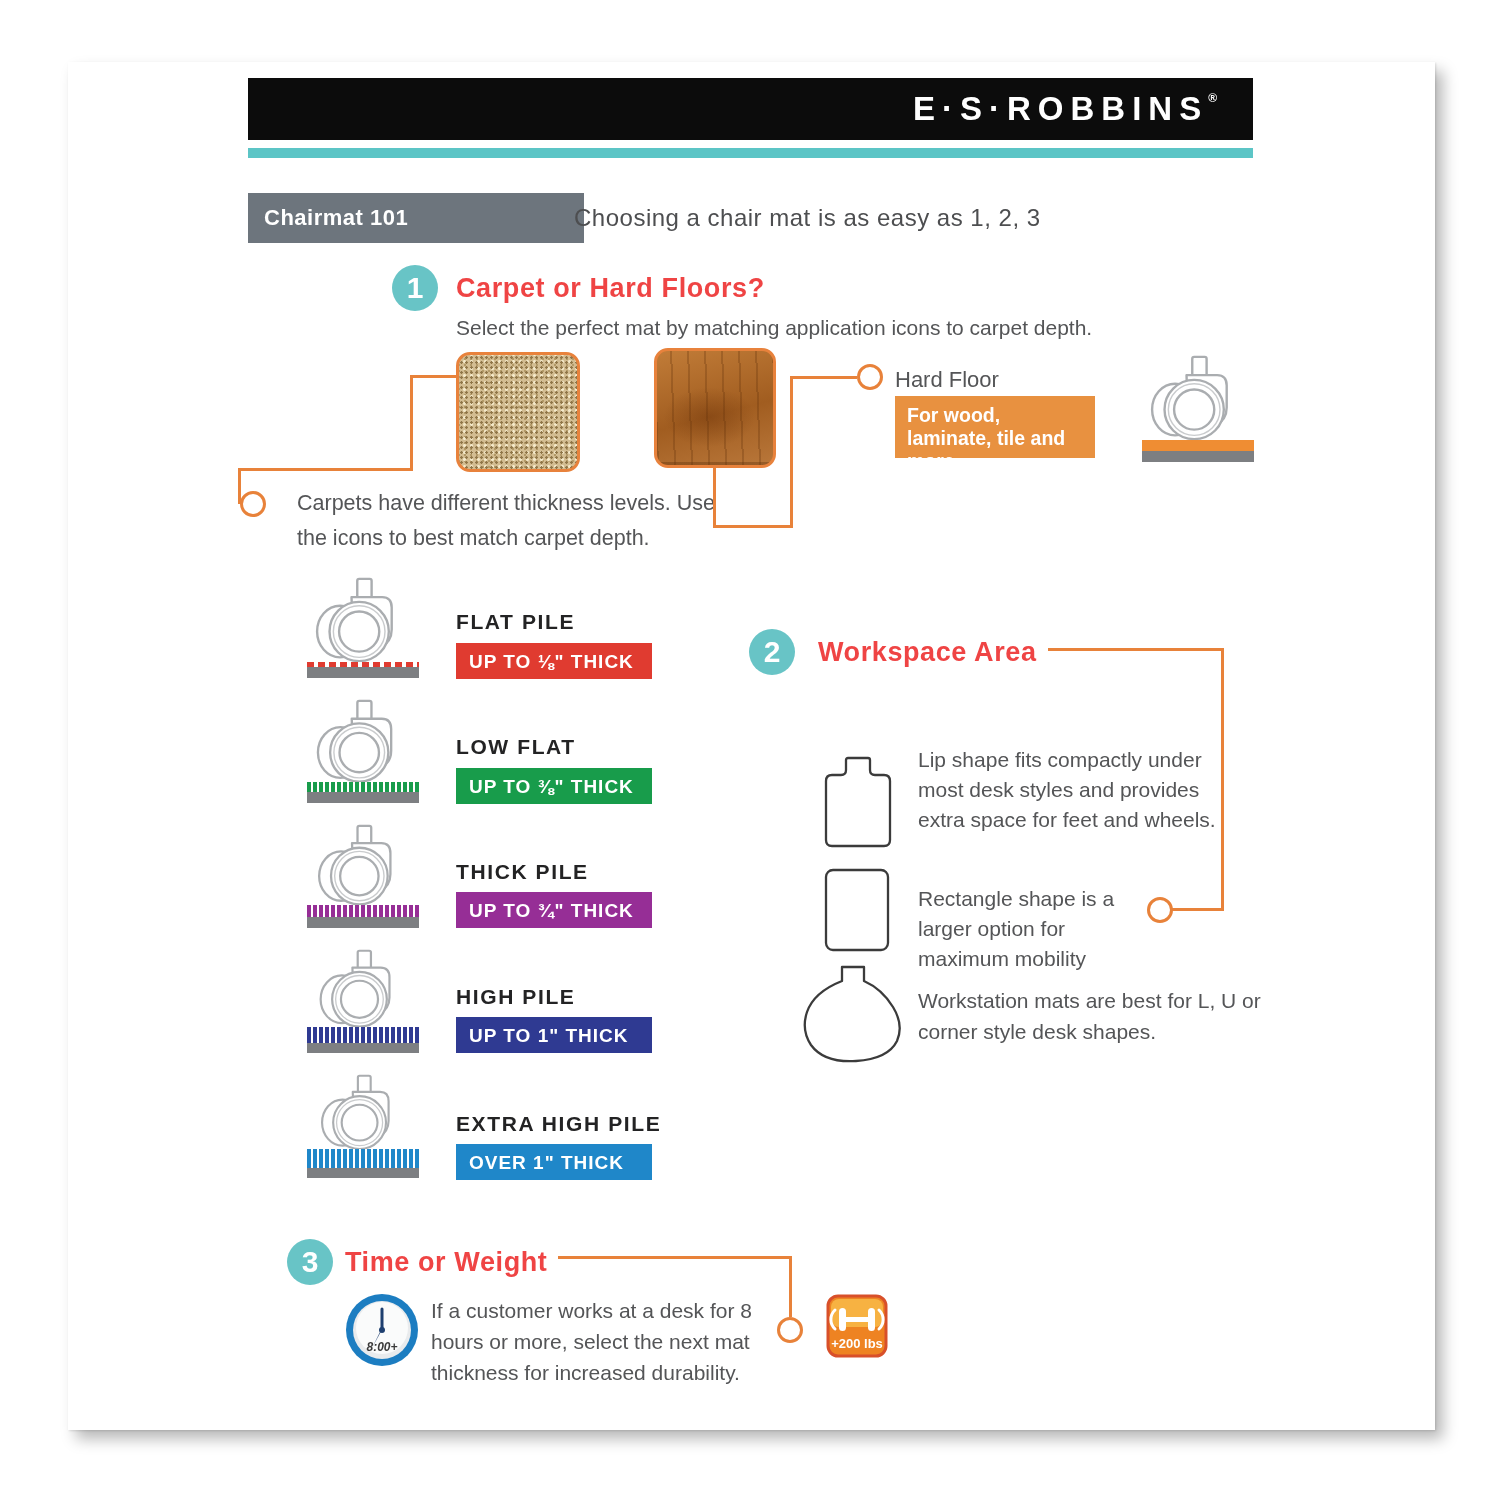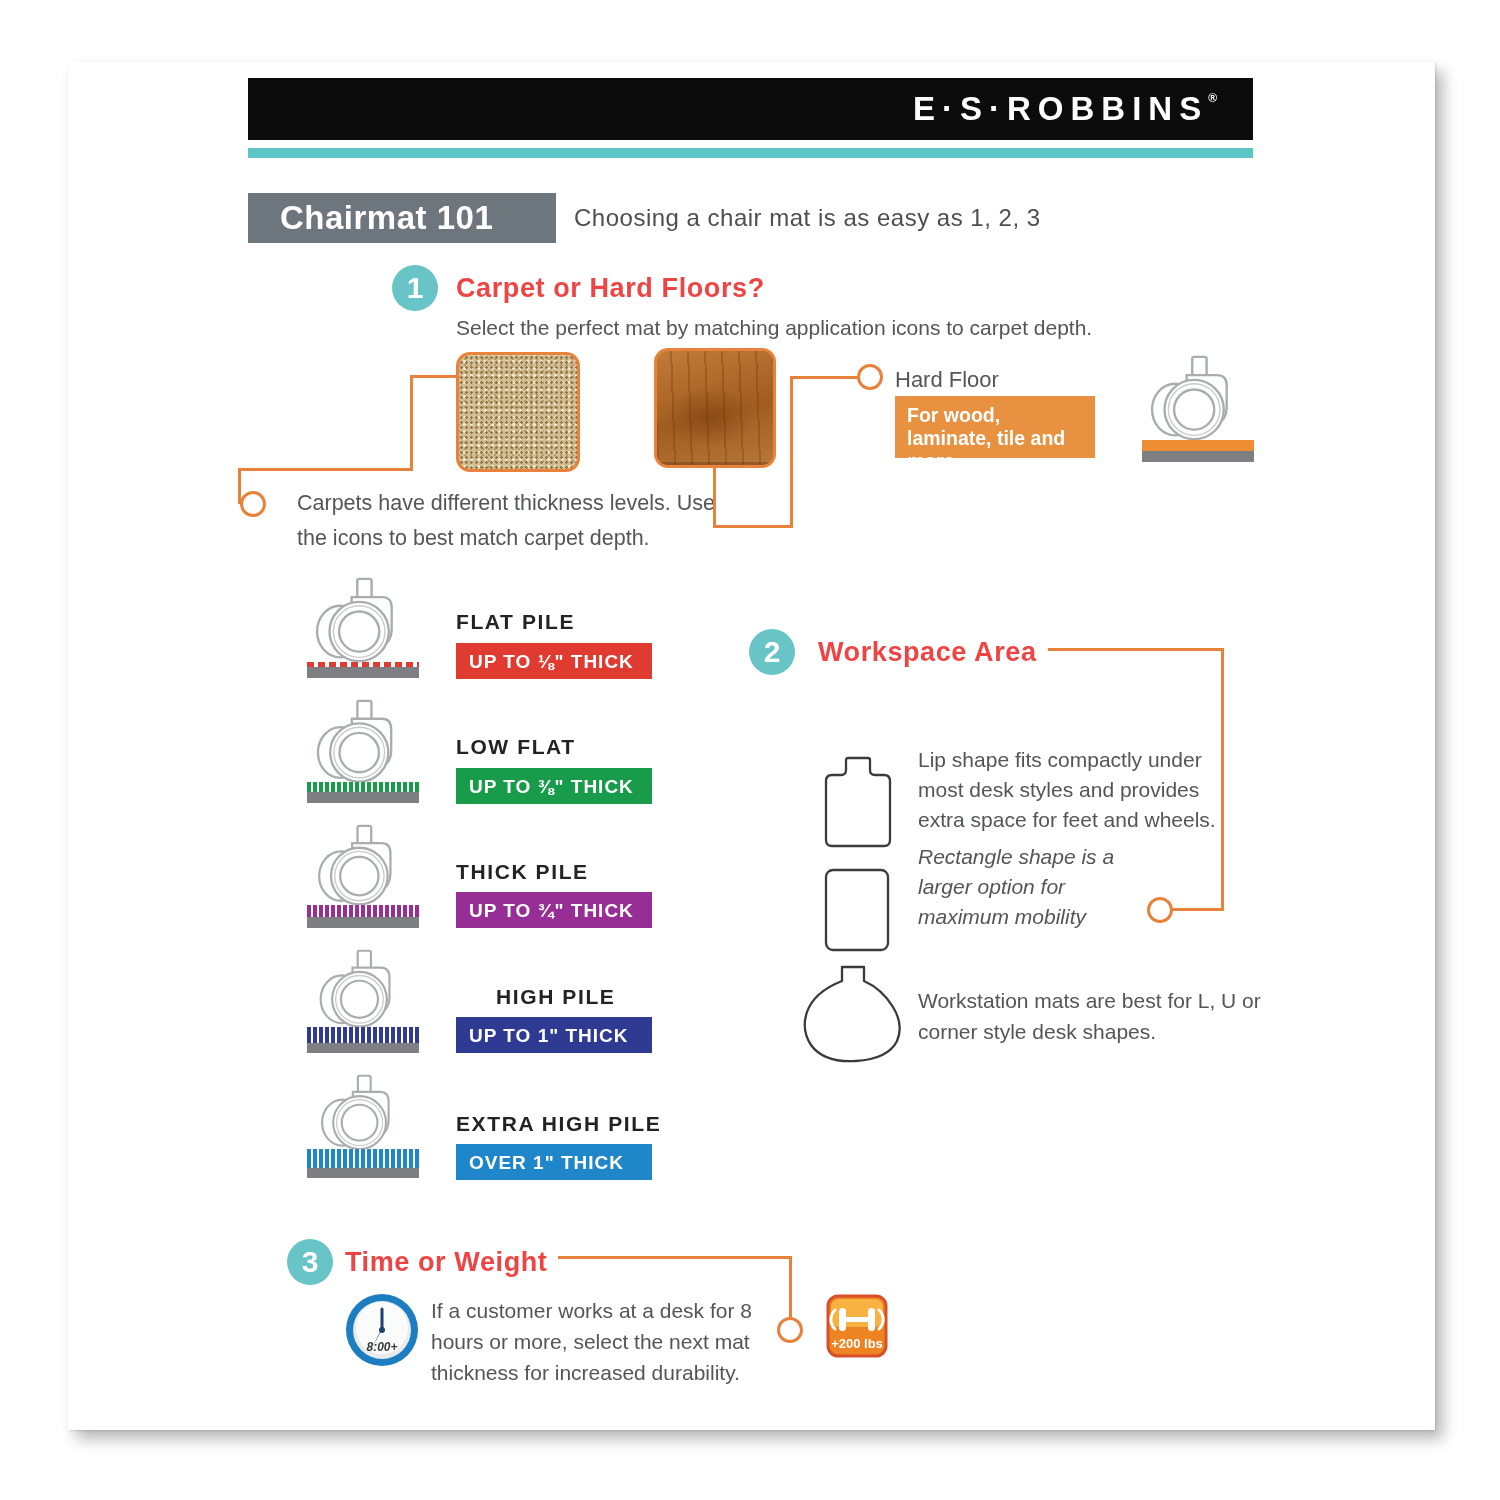--- a/index.html
+++ b/index.html
@@ -7,22 +7,22 @@
   .page{position:absolute;left:68px;top:62px;width:1367px;height:1368px;background:#fff;
         box-shadow:1px 1px 2px rgba(0,0,0,.12), 8px 9px 14px rgba(0,0,0,.28);}
 
   
   .brandbar{position:absolute;left:180px;top:16px;width:1005px;height:62px;background:#0c0c0c;
             color:#fff;display:flex;align-items:center;justify-content:flex-end;padding-right:36px;box-sizing:border-box;}
   .brand{font-size:33px;font-weight:bold;letter-spacing:7px;white-space:nowrap;}
   .brand sup{font-size:12px;letter-spacing:0;vertical-align:18px;}
   .tealbar{position:absolute;left:180px;top:86px;width:1005px;height:10px;background:var(--teal,#5cc5c6);}
 
-  .titlebox{position:absolute;left:180px;top:131px;width:308px;height:50px;background:#6d757d;color:#fff;
-            font-size:33px;font-weight:bold;line-height:50px;padding-left:32px;box-sizing:border-box;letter-spacing:.5px;}
+  .titlebox{position:absolute;left:180px;top:131px;width:336px;height:50px;background:#6d757d;color:#fff;
+            font-size:22px;font-weight:bold;line-height:50px;padding-left:16px;box-sizing:border-box;letter-spacing:.5px;}
   .subtitle{position:absolute;left:506px;top:142px;font-size:24px;color:#4d4e50;letter-spacing:.5px;}
 
   
   .step-num{position:absolute;width:46px;height:46px;border-radius:50%;background:#68c4c6;color:#fff;
             font-size:30px;font-weight:bold;display:flex;align-items:center;justify-content:center;}
   .step-title{position:absolute;color:#ef4444;font-size:27px;font-weight:bold;letter-spacing:.6px;}
   .body-text{position:absolute;color:#545557;font-size:21px;line-height:31px;}
 
   
   .hseg{position:absolute;height:3px;background:var(--orange,#e8823a);}
@@ -159,21 +159,21 @@
         <rect x="44" y="2" width="15" height="22" rx="2" fill="#fff" stroke="#aaadb0" stroke-width="2.5"></rect>
         <path d="M38,21 L70,21 Q80,21 80,32 L80,55 Q80,68 68,74 L58,80 L40,80 Z" fill="#fff" stroke="#aaadb0" stroke-width="2.5" stroke-linejoin="round"></path>
         <ellipse cx="26" cy="57" rx="24" ry="27" fill="#fff" stroke="#aaadb0" stroke-width="2.5"></ellipse>
         <circle cx="46" cy="57" r="31" fill="#fff" stroke="#aaadb0" stroke-width="2.5"></circle>
         <circle cx="46" cy="57" r="27" fill="none" stroke="#c9cbcd" stroke-width="1.5"></circle>
         <circle cx="46" cy="57" r="21" fill="#fff" stroke="#aaadb0" stroke-width="2.5"></circle>
       </svg>
     <div class="strip teeth"></div>
     <div class="base"></div>
   </div>
-  <div class="pile-name" style="top:923px;margin-left:40px;">HIGH PILE</div>
+  <div class="pile-name" style="top:923px;">HIGH PILE</div>
   <div class="pile-box" style="top: 955px; background-color: rgb(47, 58, 146);">UP TO 1" THICK</div>
 
   <div class="stack r4" style="left: 233px; top: 1012px; height: 104px; color: rgb(31, 135, 201);">
     <svg width="100" height="88" viewBox="0 0 100 92">
         <rect x="44" y="2" width="15" height="22" rx="2" fill="#fff" stroke="#aaadb0" stroke-width="2.5"></rect>
         <path d="M38,21 L70,21 Q80,21 80,32 L80,55 Q80,68 68,74 L58,80 L40,80 Z" fill="#fff" stroke="#aaadb0" stroke-width="2.5" stroke-linejoin="round"></path>
         <ellipse cx="26" cy="57" rx="24" ry="27" fill="#fff" stroke="#aaadb0" stroke-width="2.5"></ellipse>
         <circle cx="46" cy="57" r="31" fill="#fff" stroke="#aaadb0" stroke-width="2.5"></circle>
         <circle cx="46" cy="57" r="27" fill="none" stroke="#c9cbcd" stroke-width="1.5"></circle>
         <circle cx="46" cy="57" r="21" fill="#fff" stroke="#aaadb0" stroke-width="2.5"></circle>
@@ -193,21 +193,21 @@
   <div class="cnode" style="left:1079px;top:835px;"></div>
 
   <svg class="shape-svg" style="left:756px;top:694px;" width="68" height="92" viewBox="0 0 68 92">
     <path d="M24,2 H44 Q46,2 46,4 V14 Q46,19 51,19 H60 Q66,19 66,25 V84 Q66,90 60,90 H8 Q2,90 2,84 V25 Q2,19 8,19 H17 Q22,19 22,14 V4 Q22,2 24,2 Z" fill="#fff" stroke="#3b3b3b" stroke-width="2.3"></path>
   </svg>
   <div class="body-text" style="left:850px;top:683px;width:305px;line-height:30px;">Lip shape fits compactly under most desk styles and provides extra space for feet and wheels.</div>
 
   <svg class="shape-svg" style="left:756px;top:806px;" width="66" height="84" viewBox="0 0 66 84">
     <rect x="2" y="2" width="62" height="80" rx="7" fill="#fff" stroke="#3b3b3b" stroke-width="2.3"></rect>
   </svg>
-  <div class="body-text" style="left:850px;top:780px;width:230px;line-height:30px;font-style:italic;">Rectangle shape is a larger option for maximum mobility</div>
+  <div class="body-text" style="left:850px;top:822px;width:230px;line-height:30px;">Rectangle shape is a larger option for maximum mobility</div>
 
   <svg class="shape-svg" style="left:730px;top:903px;" width="110" height="98" viewBox="0 0 110 98">
     <path d="M44,2 L66,2 L66,16 Q84,24 95,42 Q106,60 99,76 Q90,94 58,96 Q26,98 13,80 Q3,65 9,47 Q16,27 44,16 Z" fill="#fff" stroke="#3b3b3b" stroke-width="2.3" stroke-linejoin="round"></path>
   </svg>
   <div class="body-text" style="left:850px;top:923px;width:365px;line-height:31px;">Workstation mats are best for L, U or corner style desk shapes.</div>
 
   <div class="step-num" style="left:219px;top:1177px;">3</div>
   <div class="step-title" style="left:277px;top:1185px;">Time or Weight</div>
 
   <div class="hseg" style="left:490px;top:1194px;width:234px;"></div>

